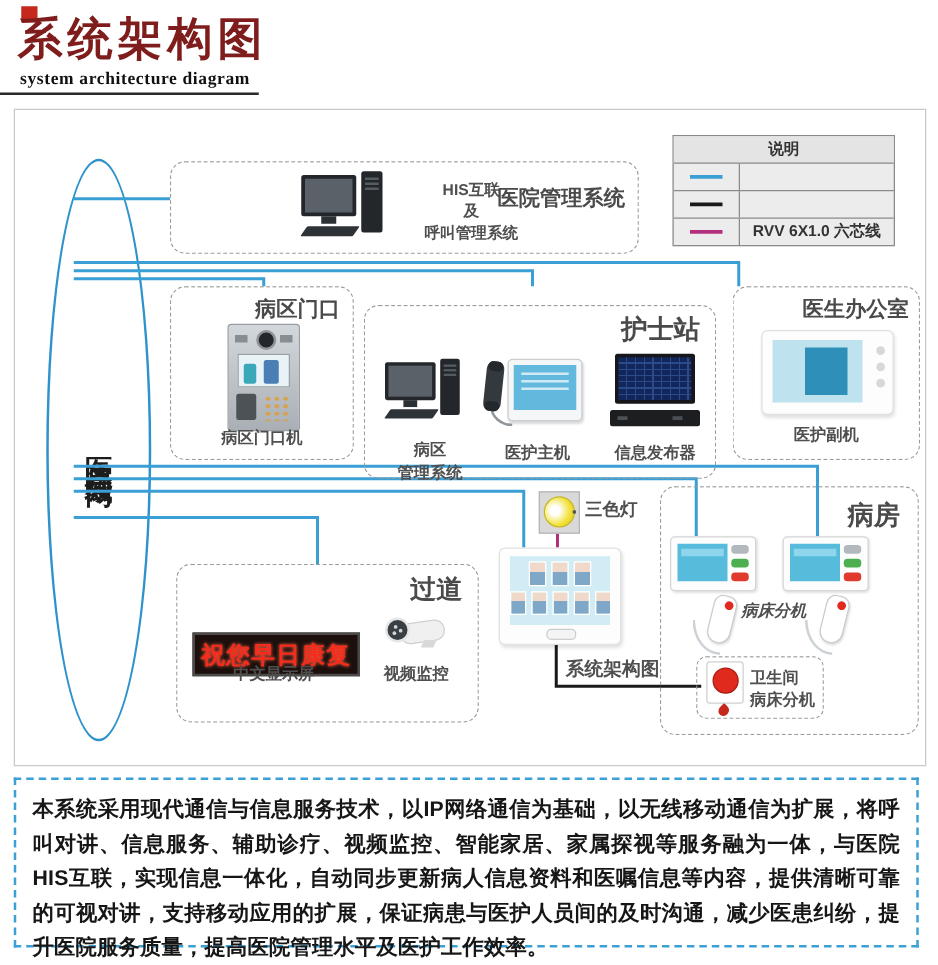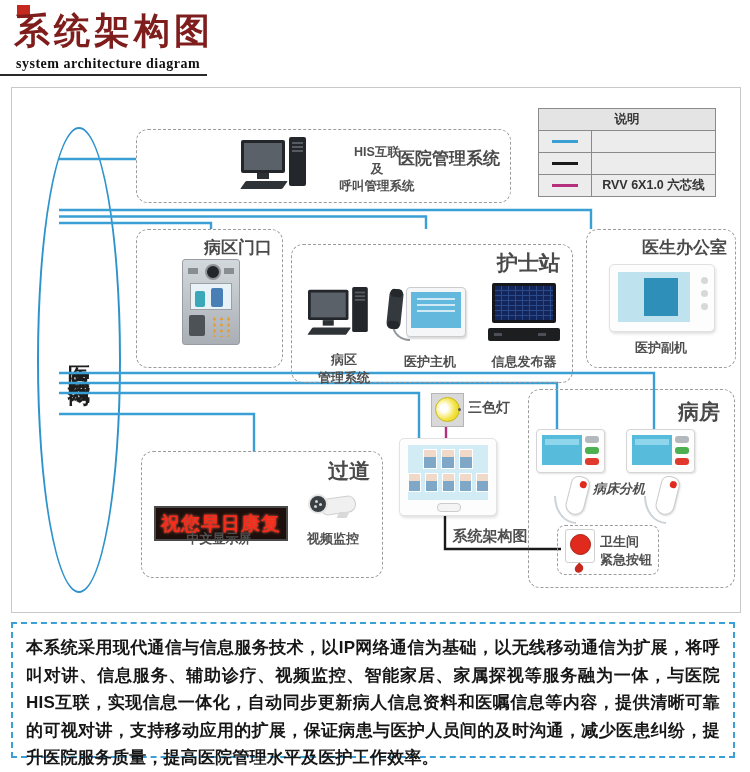--- a/index.html
+++ b/index.html
@@ -178,20 +178,21 @@
     <div class="dbox" style="left:124px;top:141px;width:145px;height:137px;">
       <div class="btitle" style="right:10px;top:6px;font-size:17px;">病区门口</div>
       <div class="doorphone" style="left:45px;top:29px;">
         <div class="dp-sp" style="left:5px;"></div>
           <div class="dp-cam"></div>
           <div class="dp-sp" style="right:5px;"></div>
         <div class="dp-scr"></div>
           <div class="dp-card"></div>
           <div class="dp-pad"></div>
       </div>
+      <div class="dev-label" style="left:0;bottom:8px;width:145px;">病区门口机</div>
     </div>
 
     <div class="dbox" style="left:279px;top:156px;width:280px;height:137px;">
       <div class="btitle" style="right:12px;top:4px;font-size:21px;">护士站</div>
       <div class="pc" style="left:16px;top:42px;transform:scale(0.92);transform-origin:top left;">
         <div class="pc-mon"></div>
           <div class="pc-twr"></div>
           <div class="pc-kb"></div>
       </div>
       <div class="host" style="left:96px;top:42px;">
@@ -262,21 +263,21 @@
     <div class="handset" style="left:630px;top:384px;z-index:4;">
       <div class="hs-cord"></div>
         <div class="hs-body"></div>
     </div>
     <div class="dev-label" style="left:575px;top:392px;width:64px;z-index:4;font-style:italic;">病床分机</div>
 
     <div class="dbox" style="left:545px;top:437px;width:100px;height:48px;border-radius:8px;">
       <div class="ebtn" style="left:7px;top:3px;"></div>
       <div class="edrip" style="left:17px;top:38px;"></div>
       <div class="dev-label" style="left:42px;top:7px;width:56px;text-align:left;">卫生间
-紧急按钮</div>
+病床分机</div>
     </div>
 
     <div class="dbox" style="left:129px;top:363px;width:240px;height:125px;">
       <div class="btitle" style="right:12px;top:5px;font-size:21px;">过道</div>
       <div class="led" style="left:12px;top:38px;">
         <span>祝您早日康复</span>
       </div>
       <div class="dev-label" style="left:12px;top:78px;width:130px;">中文显示屏</div>
       <div class="cam" style="left:166px;top:42px;">
         <div class="cam-body"></div>

